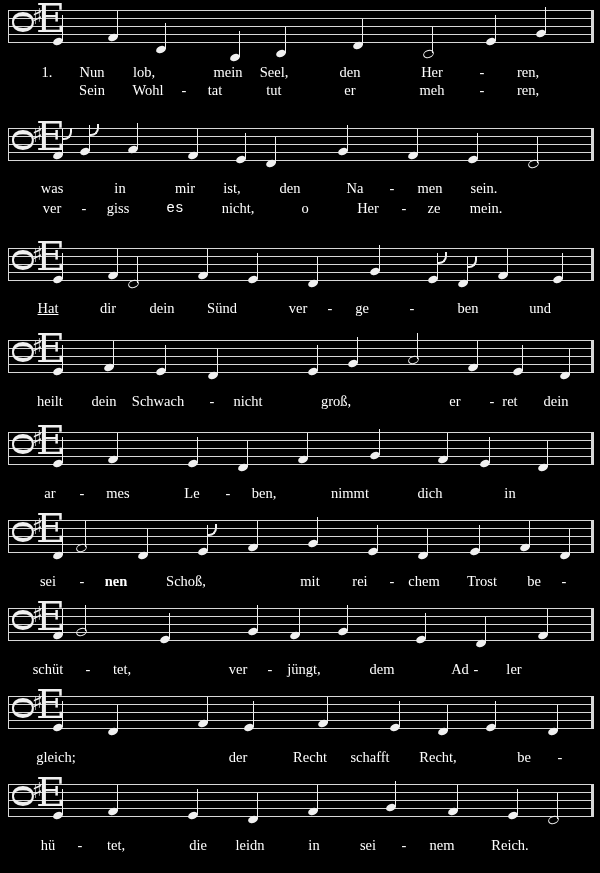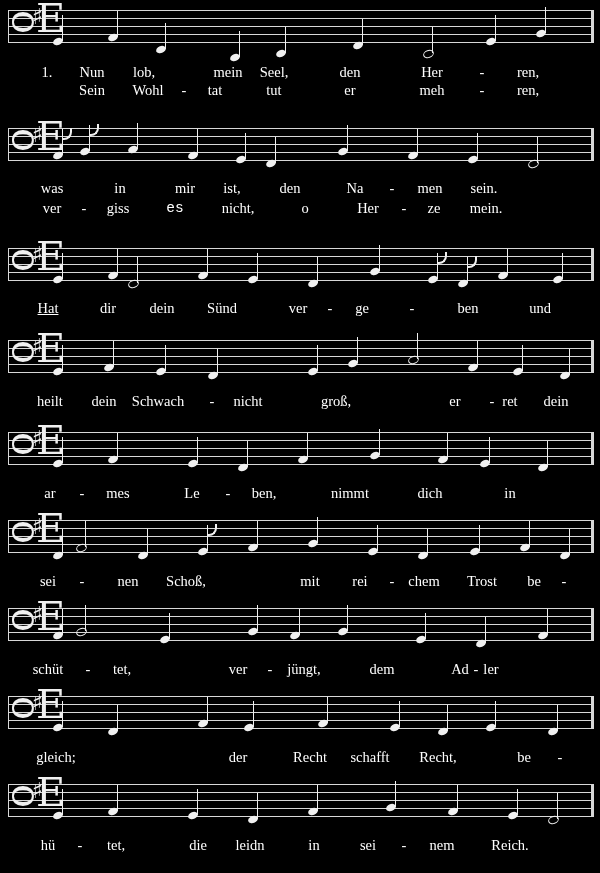--- a/index.html
+++ b/index.html
@@ -523,21 +523,21 @@
         </div>
         <div class="note" style="left: 552px; top: 32px;">
           <div class="head"></div>
           <div class="stem"></div>
         </div>
       </div>
     </div>
     <div class="lyricline" style="top: 573px;">
       <span class="syl" style="left: 48px;">sei</span>
       <span class="syl" style="left: 82px;">-</span>
-      <span class="syl" style="left: 128px;">nen</span>
+      <span class="syl" style="left: 116px; font-weight: bold;">nen</span>
       <span class="syl" style="left: 186px;">Schoß,</span>
       <span class="syl" style="left: 310px;">mit</span>
       <span class="syl" style="left: 360px;">rei</span>
       <span class="syl" style="left: 392px;">-</span>
       <span class="syl" style="left: 424px;">chem</span>
       <span class="syl" style="left: 482px;">Trost</span>
       <span class="syl" style="left: 534px;">be</span>
       <span class="syl" style="left: 564px;">-</span>
     </div>
     <div class="system" style="top: 608px;">
@@ -592,21 +592,21 @@
     <div class="lyricline" style="top: 661px;">
       <span class="syl" style="left: 48px;">schüt</span>
       <span class="syl" style="left: 88px;">-</span>
       <span class="syl" style="left: 122px;">tet,</span>
       <span class="syl" style="left: 238px;">ver</span>
       <span class="syl" style="left: 270px;">-</span>
       <span class="syl" style="left: 304px;">jüngt,</span>
       <span class="syl" style="left: 382px;">dem</span>
       <span class="syl" style="left: 460px;">Ad</span>
       <span class="syl" style="left: 476px;">-</span>
-      <span class="syl" style="left: 491px;">ler</span>
+      <span class="syl" style="left: 514px;">ler</span>
     </div>
     <div class="system" style="top: 696px;">
       <div class="staff">
         <div class="line"></div>
         <div class="line"></div>
         <div class="line"></div>
         <div class="line"></div>
         <div class="line"></div>
         <div class="clef">ᴑE</div>
         <div class="keysig" style="left: 24px;">♯</div>

